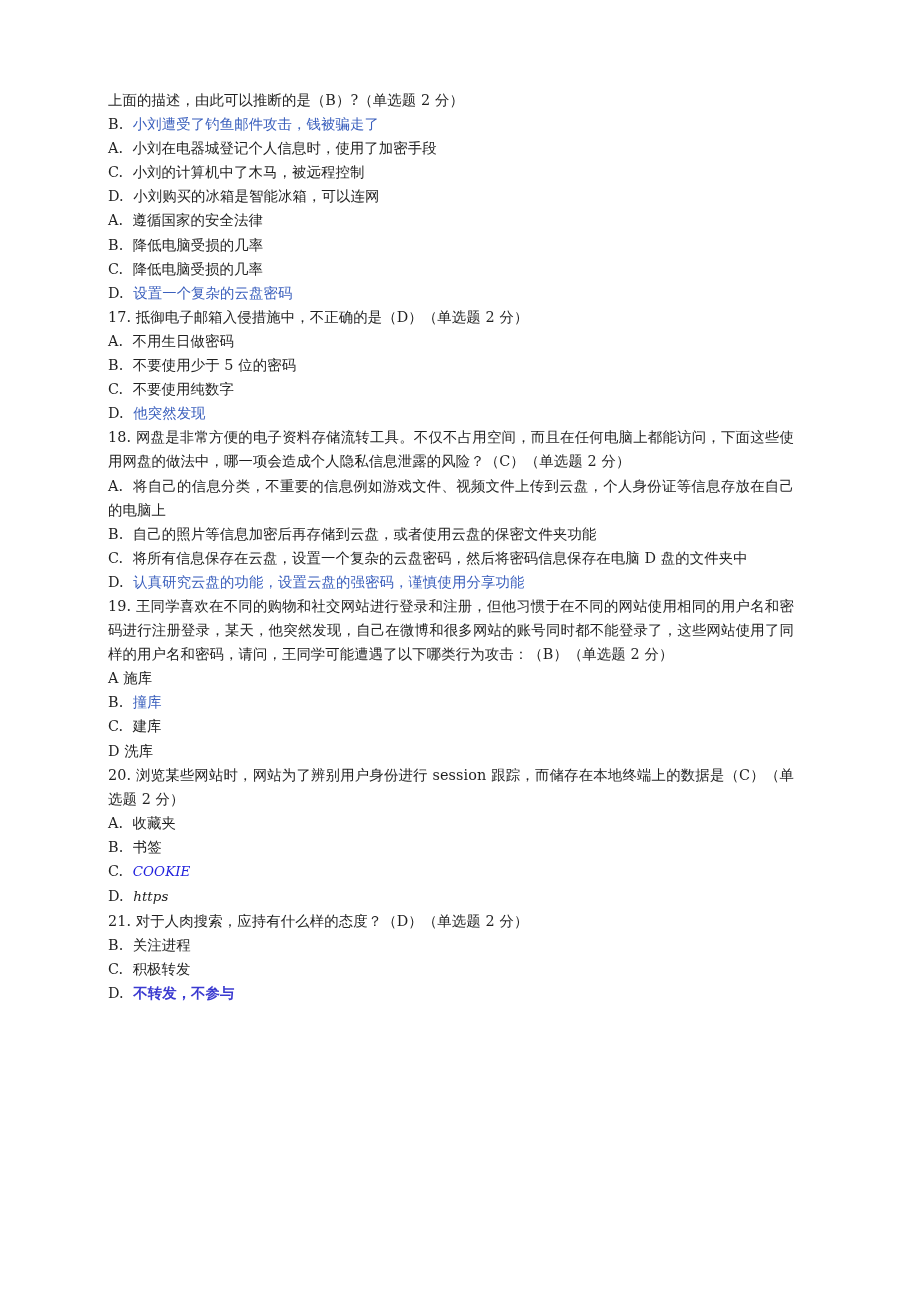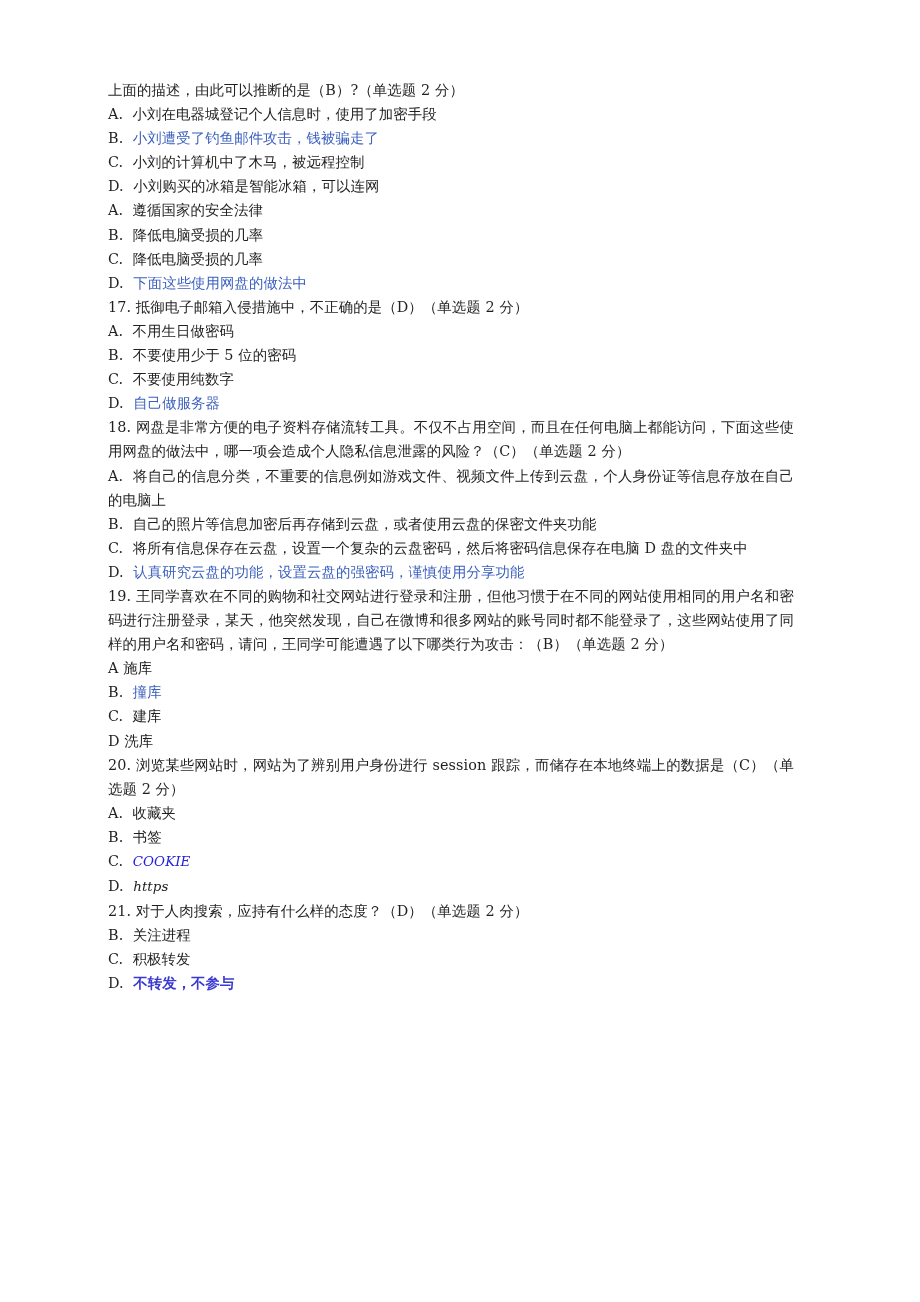--- a/index.html
+++ b/index.html
@@ -11,21 +11,21 @@
     width: 920px;
     height: 1302px;
     overflow: hidden;
     font-family: "DejaVu Serif", "Liberation Serif", serif;
     color: #1a1a1a;
     -webkit-font-smoothing: antialiased;
   }
   #page {
     position: absolute;
     left: 108px;
-    top: 78px;
+    top: 88px;
     width: 686px;
   }
   .line {
     font-size: 14.4px;
     line-height: 24.1px;
     text-align: justify;
     text-justify: inter-ideograph;
     letter-spacing: 0.1px;
     color: #1f1f1f;
     margin: 0;
@@ -53,33 +53,33 @@
     font-family: "DejaVu Serif", "Liberation Serif", serif;
     font-size: 13.4px;
     font-style: italic;
   }
 </style>
 </head>
 <body>
 
 <div id="page">
     <p class="line stem" id="q15-stem-tail">上面的描述，由此可以推断的是（B）?（单选题 2 分）</p>
+    <p class="line option" id="q15-b"><span class="opt-letter">B.  </span><span class="opt-text ans-cjk">小刘遭受了钓鱼邮件攻击，钱被骗走了</span></p>
     <p class="line option" id="q15-a"><span class="opt-letter">A.  </span><span class="opt-text">小刘在电器城登记个人信息时，使用了加密手段</span></p>
-    <p class="line option" id="q15-b"><span class="opt-letter">B.  </span><span class="opt-text ans-cjk">小刘遭受了钓鱼邮件攻击，钱被骗走了</span></p>
     <p class="line option" id="q15-c"><span class="opt-letter">C.  </span><span class="opt-text">小刘的计算机中了木马，被远程控制</span></p>
     <p class="line option" id="q15-d"><span class="opt-letter">D.  </span><span class="opt-text">小刘购买的冰箱是智能冰箱，可以连网</span></p>
     <p class="line option" id="q16-a"><span class="opt-letter">A.  </span><span class="opt-text">遵循国家的安全法律</span></p>
     <p class="line option" id="q16-b"><span class="opt-letter">B.  </span><span class="opt-text">降低电脑受损的几率</span></p>
     <p class="line option" id="q16-c"><span class="opt-letter">C.  </span><span class="opt-text">降低电脑受损的几率</span></p>
-    <p class="line option" id="q16-d"><span class="opt-letter">D.  </span><span class="opt-text ans-cjk">下面这些使用网盘的做法中</span></p>
+    <p class="line option" id="q16-d"><span class="opt-letter">D.  </span><span class="opt-text ans-cjk">设置一个复杂的云盘密码</span></p>
     <p class="line stem" id="q17-stem">17. 抵御电子邮箱入侵措施中，不正确的是（D）（单选题 2 分）</p>
     <p class="line option" id="q17-a"><span class="opt-letter">A.  </span><span class="opt-text">不用生日做密码</span></p>
     <p class="line option" id="q17-b"><span class="opt-letter">B.  </span><span class="opt-text">不要使用少于 5 位的密码</span></p>
     <p class="line option" id="q17-c"><span class="opt-letter">C.  </span><span class="opt-text">不要使用纯数字</span></p>
-    <p class="line option" id="q17-d"><span class="opt-letter">D.  </span><span class="opt-text ans-cjk">自己做服务器</span></p>
+    <p class="line option" id="q17-d"><span class="opt-letter">D.  </span><span class="opt-text ans-cjk">他突然发现</span></p>
     <p class="line stem" id="q18-stem">18. 网盘是非常方便的电子资料存储流转工具。不仅不占用空间，而且在任何电脑上都能访问，下面这些使用网盘的做法中，哪一项会造成个人隐私信息泄露的风险？（C）（单选题 2 分）</p>
     <p class="line option" id="q18-a"><span class="opt-letter">A.  </span><span class="opt-text">将自己的信息分类，不重要的信息例如游戏文件、视频文件上传到云盘，个人身份证等信息存放在自己的电脑上</span></p>
     <p class="line option" id="q18-b"><span class="opt-letter">B.  </span><span class="opt-text">自己的照片等信息加密后再存储到云盘，或者使用云盘的保密文件夹功能</span></p>
     <p class="line option" id="q18-c"><span class="opt-letter">C.  </span><span class="opt-text">将所有信息保存在云盘，设置一个复杂的云盘密码，然后将密码信息保存在电脑 D 盘的文件夹中</span></p>
     <p class="line option" id="q18-d"><span class="opt-letter">D.  </span><span class="opt-text ans-cjk">认真研究云盘的功能，设置云盘的强密码，谨慎使用分享功能</span></p>
     <p class="line stem" id="q19-stem">19. 王同学喜欢在不同的购物和社交网站进行登录和注册，但他习惯于在不同的网站使用相同的用户名和密码进行注册登录，某天，他突然发现，自己在微博和很多网站的账号同时都不能登录了，这些网站使用了同样的用户名和密码，请问，王同学可能遭遇了以下哪类行为攻击：（B）（单选题 2 分）</p>
     <p class="line option" id="q19-a"><span class="opt-letter">A </span><span class="opt-text">施库</span></p>
     <p class="line option" id="q19-b"><span class="opt-letter">B.  </span><span class="opt-text ans-cjk">撞库</span></p>
     <p class="line option" id="q19-c"><span class="opt-letter">C.  </span><span class="opt-text">建库</span></p>
     <p class="line option" id="q19-d"><span class="opt-letter">D </span><span class="opt-text">洗库</span></p>

